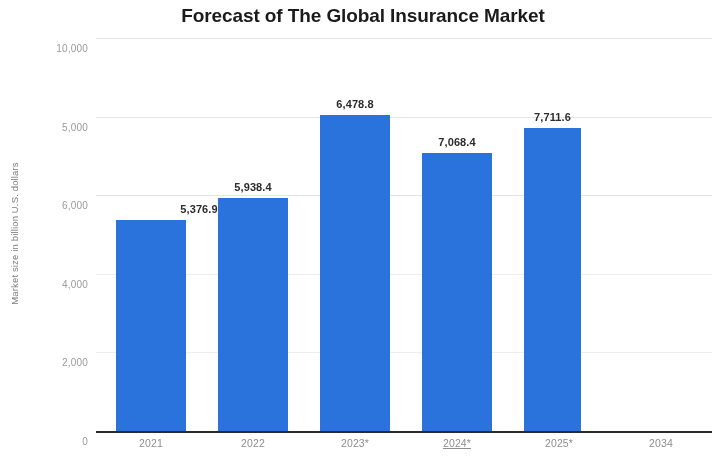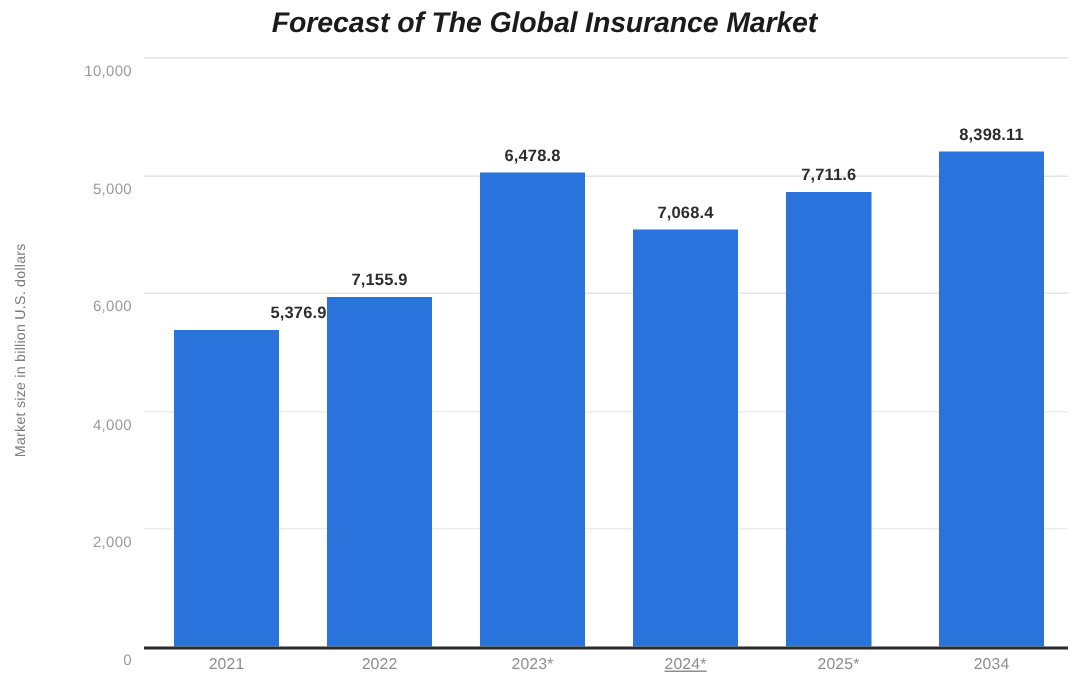--- a/index.html
+++ b/index.html
@@ -27,21 +27,20 @@
     position: absolute;
     left: 0;
     top: 5px;
     width: 726px;
     text-align: center;
     font-size: 19px;
     font-weight: bold;
     color: #1b1b1b;
     letter-spacing: -0.1px;
     white-space: nowrap;
-    font-style: italic;
   }
 
   
   
   #plot-area {
     position: absolute;
     left: 96px;
     top: 38px;
     width: 616px;
     height: 393px;
@@ -154,33 +153,30 @@
     <div class="gridline" style="top:0px"></div>
     <div class="gridline" style="top:78.6px"></div>
     <div class="gridline" style="top:157.2px"></div>
     <div class="gridline faint" style="top:235.8px"></div>
     <div class="gridline faint" style="top:314.4px"></div>
 
     <div class="bar" style="left: 20px; width: 70px; height: 211.312px; background: rgb(42, 114, 220);">
       <span class="bar-value" style="color: rgb(45, 45, 45); margin-left: 48px;">5,376.9</span>
     </div>
     <div class="bar" style="left: 122px; width: 70px; height: 233.379px; background: rgb(42, 114, 220);">
-      <span class="bar-value" style="color: rgb(45, 45, 45);">7,155.9</span>
+      <span class="bar-value" style="color: rgb(45, 45, 45);">5,938.4</span>
     </div>
     <div class="bar" style="left: 224px; width: 70px; height: 316px; background: rgb(42, 114, 220);">
       <span class="bar-value" style="color: rgb(45, 45, 45);">6,478.8</span>
     </div>
     <div class="bar" style="left: 326px; width: 70px; height: 277.788px; background: rgb(42, 114, 220);">
       <span class="bar-value" style="color: rgb(45, 45, 45);">7,068.4</span>
     </div>
     <div class="bar" style="left: 428px; width: 57px; height: 303.066px; background: rgb(42, 114, 220);">
       <span class="bar-value" style="color: rgb(45, 45, 45);">7,711.6</span>
-    </div>
-    <div class="bar" style="left: 530px; width: 70px; height: 330.046px; background: rgb(42, 114, 220);">
-      <span class="bar-value" style="color: rgb(45, 45, 45);">8,398.11</span>
     </div>
   </div>
 
   <div id="axis-line" style="background: rgb(43, 43, 43);"></div>
 
   <div class="xtick" style="left: 151px; color: rgb(142, 142, 142);">2021</div>
   <div class="xtick" style="left: 253px; color: rgb(142, 142, 142);">2022</div>
   <div class="xtick" style="left: 355px; color: rgb(142, 142, 142);">2023*</div>
   <div class="xtick" style="left: 457px; color: rgb(142, 142, 142); text-decoration: underline;">2024*</div>
   <div class="xtick" style="left: 559px; color: rgb(142, 142, 142);">2025*</div>

